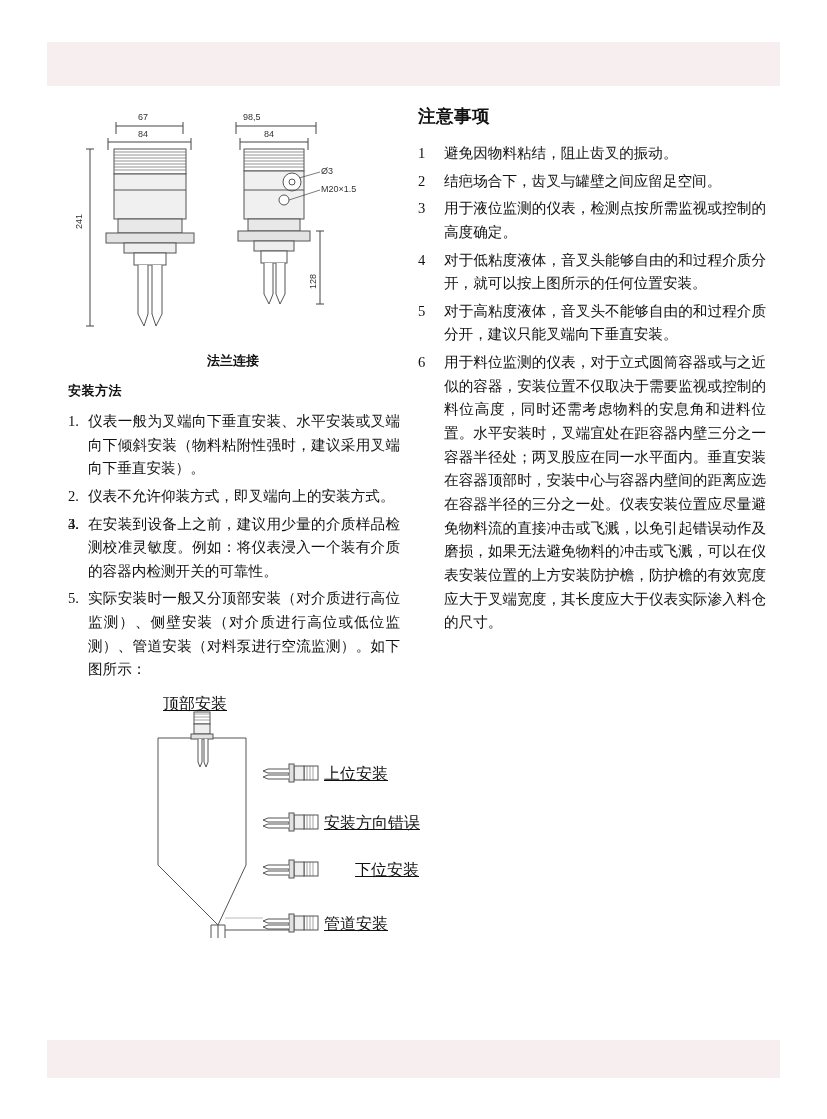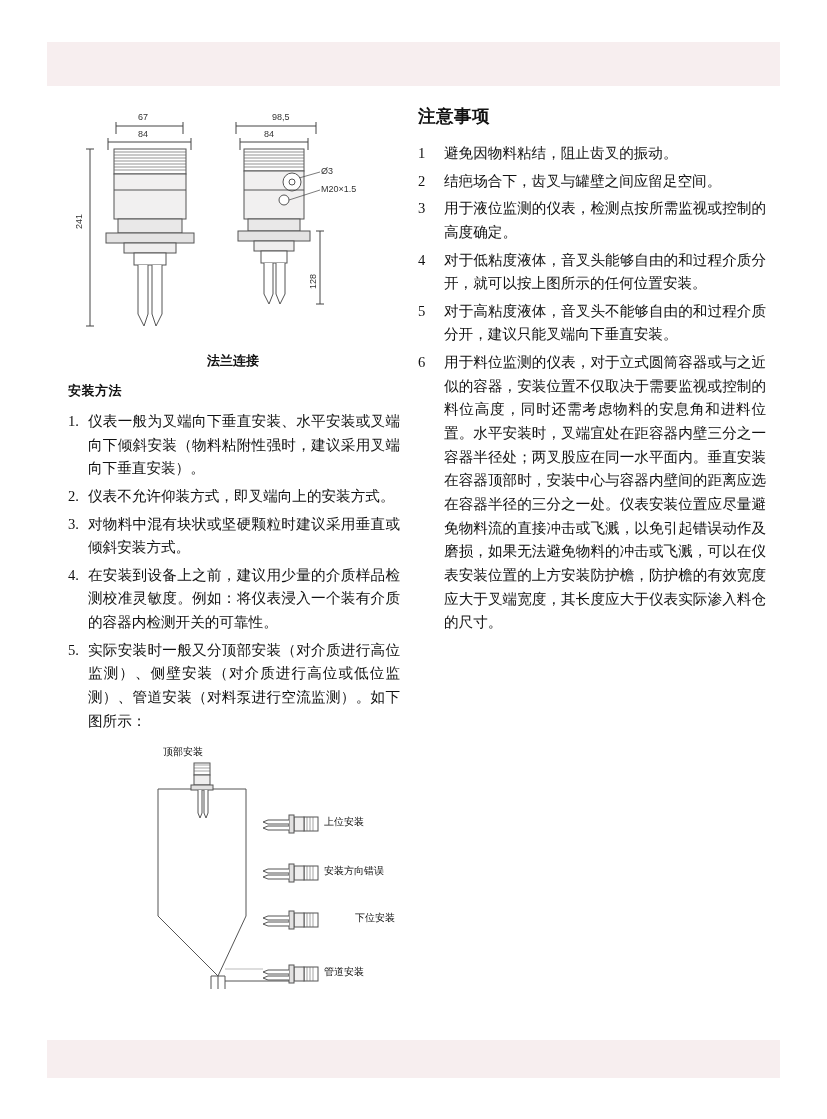--- a/index.html
+++ b/index.html
@@ -123,23 +123,24 @@
   
   .tank-wrap {
     position: relative;
     width: 332px;
     height: 250px;
     margin-top: 8px;
   }
   .tank-label {
     position: absolute;
     font-family: "Liberation Sans", "DejaVu Sans", sans-serif;
-    font-size: 10px;
+    font-size: 16px;
     color: #111;
     white-space: nowrap;
+    text-decoration: underline;
   }
 </style>
 </head>
 <body>
 
 <div class="page">
 
   <div class="band-top"></div>
   <div class="band-bottom"></div>
 
@@ -222,21 +223,21 @@
 
           <line x1="252" y1="127" x2="252" y2="200" stroke="#444"></line>
           <line x1="248" y1="127" x2="256" y2="127" stroke="#444"></line>
           <line x1="248" y1="200" x2="256" y2="200" stroke="#444"></line>
         </g>
       </svg>
 
       <span class="dim-text" style="left:70px; top:8px;">67</span>
       <span class="dim-text" style="left:70px; top:25px;">84</span>
       <span class="dim-text" style="left:6px; top:125px; transform:rotate(-90deg); transform-origin:left top;">241</span>
-      <span class="dim-text" style="left:204px; top:8px;">98,5</span>
+      <span class="dim-text" style="left:175px; top:8px;">98,5</span>
       <span class="dim-text" style="left:196px; top:25px;">84</span>
       <span class="dim-text" style="left:240px; top:185px; transform:rotate(-90deg); transform-origin:left top;">128</span>
       <span class="dim-text" style="left:253px; top:62px;">Ø3</span>
       <span class="dim-text" style="left:253px; top:80px;">M20×1.5</span>
     </div>
 
     <div class="caption">法兰连接</div>
 
     <h2 class="section-title">安装方法</h2>
 
@@ -244,21 +245,20 @@
       <li>
         <span class="marker">1.</span>
         <span>仪表一般为叉端向下垂直安装、水平安装或叉端向下倾斜安装（物料粘附性强时，建议采用叉端向下垂直安装）。</span>
       </li>
       <li>
         <span class="marker">2.</span>
         <span>仪表不允许仰装方式，即叉端向上的安装方式。</span>
       </li>
       <li>
         <span class="marker">3.</span>
-        <span>对物料中混有块状或坚硬颗粒时建议采用垂直或倾斜安装方式。</span>
       </li>
       <li>
         <span class="marker">4.</span>
         <span>在安装到设备上之前，建议用少量的介质样品检测校准灵敏度。例如：将仪表浸入一个装有介质的容器内检测开关的可靠性。</span>
       </li>
       <li>
         <span class="marker">5.</span>
         <span>实际安装时一般又分顶部安装（对介质进行高位监测）、侧壁安装（对介质进行高位或低位监测）、管道安装（对料泵进行空流监测）。如下图所示：</span>
       </li>
     </ol>

